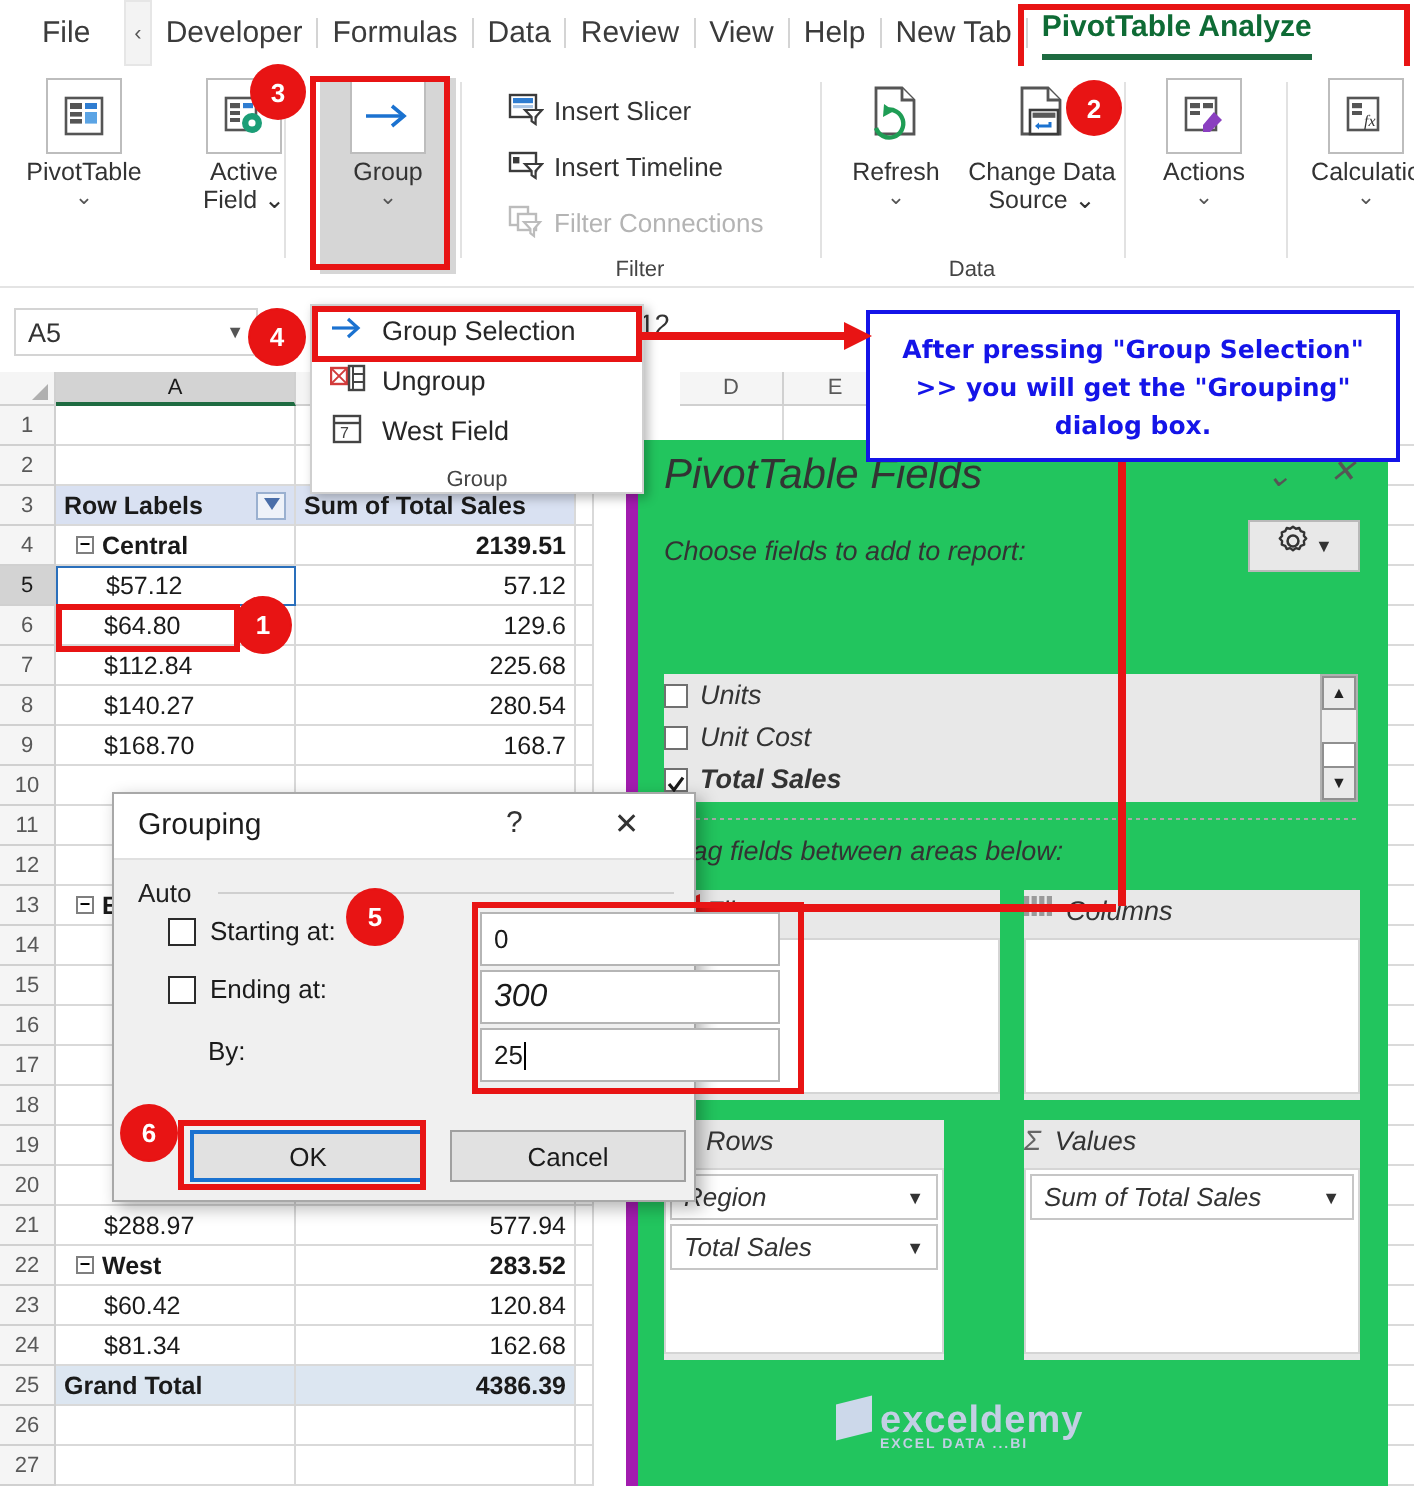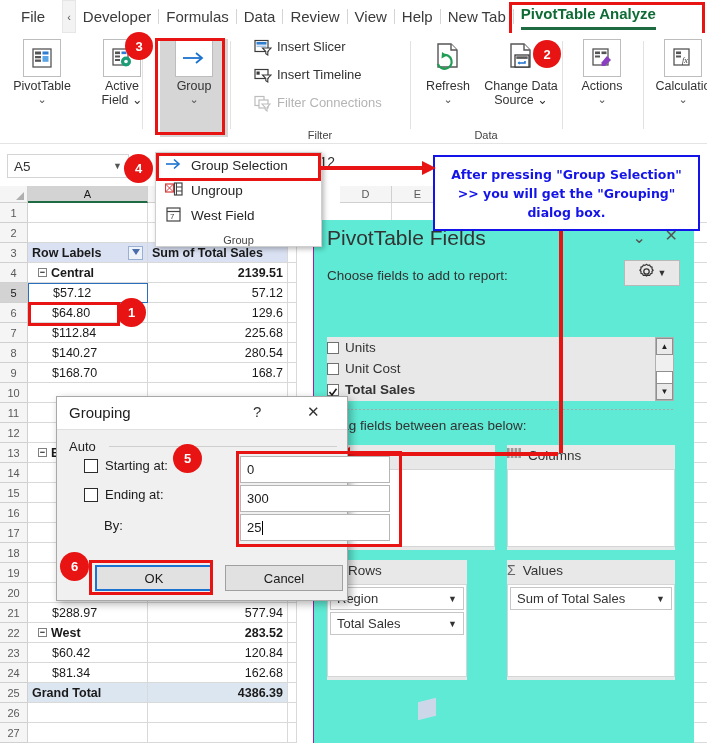--- a/index.html
+++ b/index.html
@@ -60,21 +60,21 @@
     border:1px solid #bdbdbd; background:#fff;
     display:flex; align-items:center; justify-content:center;
   }
   .bigbtn .lbl {
     font-size:12.5px; color:#333; line-height:14px;
   }
   .bigbtn .chev { font-size:11px; color:#555; line-height:12px; }
   .bigbtn.highlight { background:#d6d6d6; }
 
   .smallbtn {
-    position:absolute; display:flex; align-items:flex-start; gap:5px;
+    position:absolute; display:flex; align-items:flex-end; gap:5px;
     font-size:13px; color:#333; height:24px;padding-left:16px;
   }
   .smallbtn.disabled { color:#b4b4b4; }
   .smallbtn .sico { width:18px; height:17px; flex:0 0 18px; }
 
   
   .badge {
     position:absolute; border-radius:50%; background:#e81414; color:#fff;
     font-size:13px; font-weight:bold; display:flex; align-items:center;
     justify-content:center; z-index:60;
@@ -161,22 +161,23 @@
     background:#fff; border:2px solid #1414e8; z-index:75;
     display:flex; align-items:center; justify-content:center; text-align:center;
     font-family:"DejaVu Sans", sans-serif;
     font-size:12.5px; font-weight:bold; color:#1414e8; line-height:19px;
     padding:0 8px;
   }
 
   
   .pane {
     position:absolute; left:313px; top:220px; width:381px; height:523px;
-    background:#5eead4; border-left:1px solid #a21caf;
+    background:#22c55e; border-left:6px solid #a21caf;
     z-index:20;
+    font-style:italic;
   }
   .pane-title { position:absolute; left:13px; top:6px; font-size:21px; color:#333; }
   .pane-ico { position:absolute; font-size:16px; color:#555; cursor:default; }
   .pane-sub { position:absolute; left:13px; top:48px; font-size:13.5px; color:#333; }
   .gearbox {
     position:absolute; right:14px; top:40px; width:56px; height:26px;
     border:1px solid #b9b9b9; background:#e8e8e8;
     display:flex; align-items:center; justify-content:center; gap:3px;
   }
   .searchbox {
@@ -942,21 +943,21 @@
       <span style="font-size:13px;color:#1a1a1a;">Starting at:</span>
     </div>
     <div style="position:absolute; left:183px; top:59px; width:150px; height:27px; border:1px solid #b5b5b5; background:#fff; display:flex; align-items:center; padding:0 6px; font-size:13px; color:#1a1a1a; z-index:2;">
       <span>0</span>
     </div>
 
     <div style="position:absolute; left:27px; top:90px; display:flex; align-items:center; gap:7px;">
       <span style="width:14px;height:14px;border:1.5px solid #2b2b2b;background:#fff;display:block;"></span>
       <span style="font-size:13px;color:#1a1a1a;">Ending at:</span>
     </div>
-    <div style="position:absolute; left:183px; top:88px; width:150px; height:27px; border:1px solid #b5b5b5; background:#fff; display:flex; align-items:center; padding:0 6px; font-size:13px; color:#1a1a1a; z-index:2;">
+    <div style="position:absolute; left:183px; top:88px; width:150px; height:27px; border:1px solid #b5b5b5; background:#fff; display:flex; align-items:center; padding:0 6px; font-size:16px; color:#1a1a1a; z-index:2;font-style:italic;">
       <span>300</span>
     </div>
 
     <div style="position:absolute; left:47px; top:121px; font-size:13px; color:#1a1a1a;">By:</div>
     <div style="position:absolute; left:183px; top:117px; width:150px; height:27px; border:1px solid #b5b5b5; background:#fff; display:flex; align-items:center; padding:0 6px; font-size:13px; color:#1a1a1a; z-index:2;">
       <span>25</span>
         <span style="border-left:1px solid #000; height:14px; margin-left:1px;"></span>
     </div>
 
     <div style="position:absolute; left:38px; top:168px; width:118px; height:26px; background:#e1e1e1; border:2px solid #1b72d0; display:flex; align-items:center; justify-content:center; font-size:13px; color:#1a1a1a;">OK</div>
@@ -970,14 +971,18 @@
   <div class="redbox" style="left:28px; top:302px; width:92px; height:24px; z-index:45;"></div>
 
   <div class="badge" style="left:126px; top:33px; width:26px; height:26px;">3</div>
   <div class="badge" style="left:534px; top:41px; width:26px; height:26px;">2</div>
   <div class="badge" style="left:125px; top:155px; width:27px; height:27px;">4</div>
   <div class="badge" style="left:118px; top:299px; width:27px; height:27px; z-index:95;">1</div>
   <div class="badge" style="left:174px; top:445px; width:27px; height:27px; z-index:95;">5</div>
   <div class="badge" style="left:61px; top:553px; width:27px; height:27px; z-index:95;">6</div>
 
   <div class="wm-cube"></div>
+  <div class="watermark">
+    <span>exceldemy</span>
+    <span class="sub">EXCEL  DATA  ...BI</span>
+  </div>
 
 </div>
 
 </body></html>

